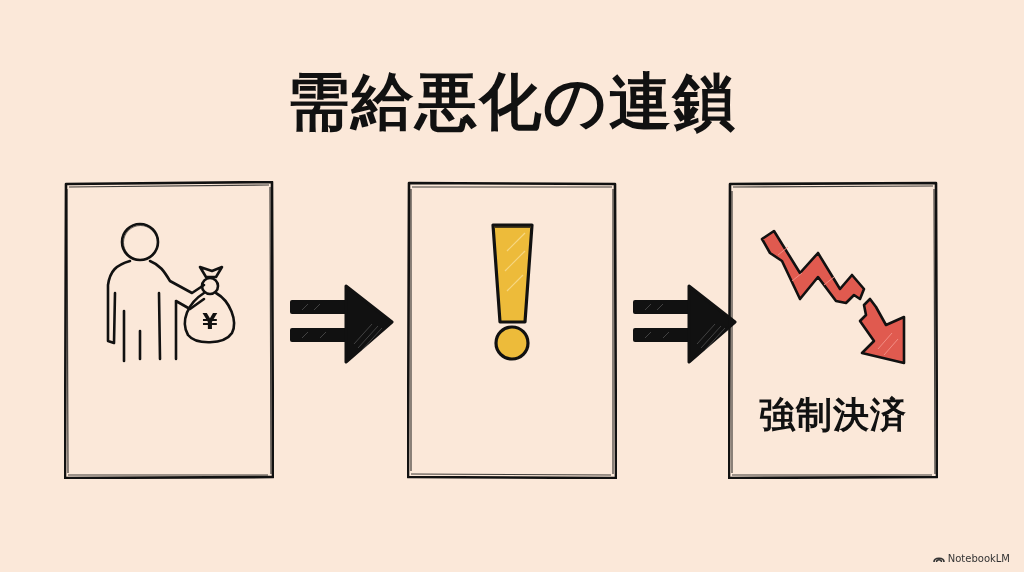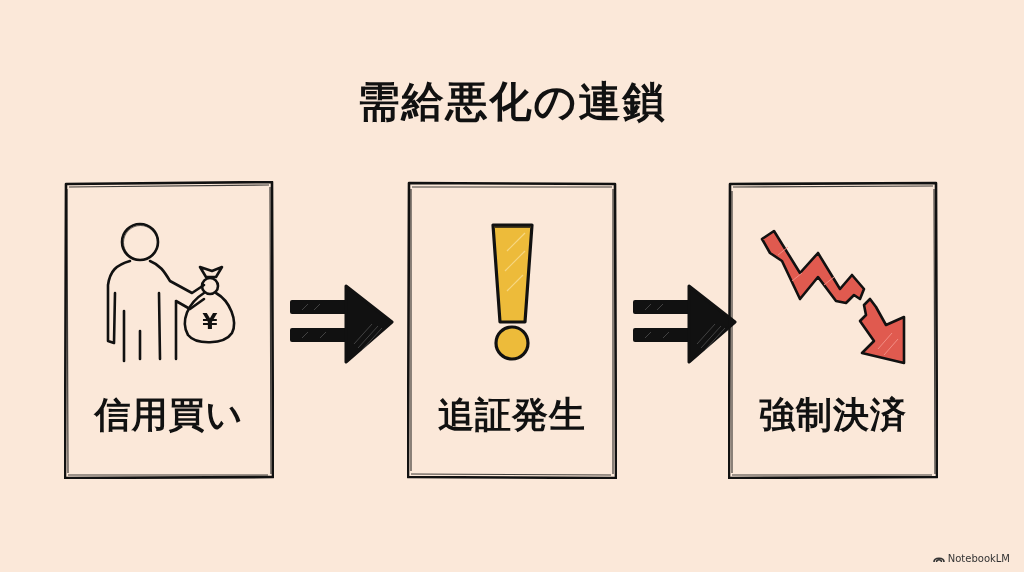--- a/index.html
+++ b/index.html
@@ -13,21 +13,21 @@
       position: relative;
       overflow: hidden;
       font-family: "DejaVu Sans", sans-serif;
     }
     .title {
       position: absolute;
       left: 0;
       top: 62px;
       width: 1024px;
       text-align: center;
-      font-size: 42px;
+      font-size: 62px;
       font-weight: bold;
       color: #111111;
       letter-spacing: 2px;
       line-height: 80px;
     }
     .card {
       position: absolute;
       top: 181px;
       width: 210px;
       height: 298px;
@@ -95,21 +95,20 @@
       <path d="M60 130 L60 180"></path>
       <path d="M76 150 L76 178"></path>
       <path d="M95 112 L96 178"></path>
 
       <path d="M136 86 L142 96 L152 96 L158 86 L148 90 Z"></path>
       <circle cx="146" cy="105" r="8"></circle>
       <path d="M140 112 C124 122 116 140 124 154 C132 164 160 164 168 152 C174 140 166 120 152 112"></path>
     </g>
     <text x="146" y="148" text-anchor="middle" font-family="DejaVu Sans, sans-serif" font-size="22" font-weight="bold" fill="#111">¥</text>
   </svg>
-  <div class="label">信用買い</div>
 </div>
 
 <svg class="arrow" style="left:288px;" viewBox="0 0 106 82" width="106" height="82">
   <rect x="2" y="16" width="64" height="14" fill="#111" rx="2"></rect>
   <rect x="2" y="44" width="64" height="14" fill="#111" rx="2"></rect>
   <path d="M58 2 L104 38 L58 78 Z" fill="#111" stroke="#111" stroke-width="3" stroke-linejoin="round"></path>
   <g stroke="#6b6b6b" stroke-width="1" opacity="0.55">
     <line x1="14" y1="26" x2="20" y2="20"></line>
     <line x1="26" y1="26" x2="32" y2="20"></line>
     <line x1="14" y1="54" x2="20" y2="48"></line>
@@ -128,21 +127,20 @@
   <svg class="icon" viewBox="0 0 210 298" width="210" height="298">
     <path d="M86 44 L125 44 L118 141 L93 141 Z" fill="#EDBB3A" stroke="#111" stroke-width="3.2" stroke-linejoin="round"></path>
     <path d="M88 46 L123 46" stroke="#111" stroke-width="1.4"></path>
     <g stroke="#F7DA8A" stroke-width="1.2" opacity="0.9">
       <line x1="100" y1="70" x2="118" y2="52"></line>
       <line x1="98" y1="90" x2="118" y2="70"></line>
       <line x1="100" y1="110" x2="116" y2="94"></line>
     </g>
     <circle cx="105" cy="162" r="16" fill="#EDBB3A" stroke="#111" stroke-width="3.2"></circle>
   </svg>
-  <div class="label">追証発生</div>
 </div>
 
 <svg class="arrow" style="left:631px;" viewBox="0 0 106 82" width="106" height="82">
   <rect x="2" y="16" width="64" height="14" fill="#111" rx="2"></rect>
   <rect x="2" y="44" width="64" height="14" fill="#111" rx="2"></rect>
   <path d="M58 2 L104 38 L58 78 Z" fill="#111" stroke="#111" stroke-width="3" stroke-linejoin="round"></path>
   <g stroke="#6b6b6b" stroke-width="1" opacity="0.55">
     <line x1="14" y1="26" x2="20" y2="20"></line>
     <line x1="26" y1="26" x2="32" y2="20"></line>
     <line x1="14" y1="54" x2="20" y2="48"></line>

